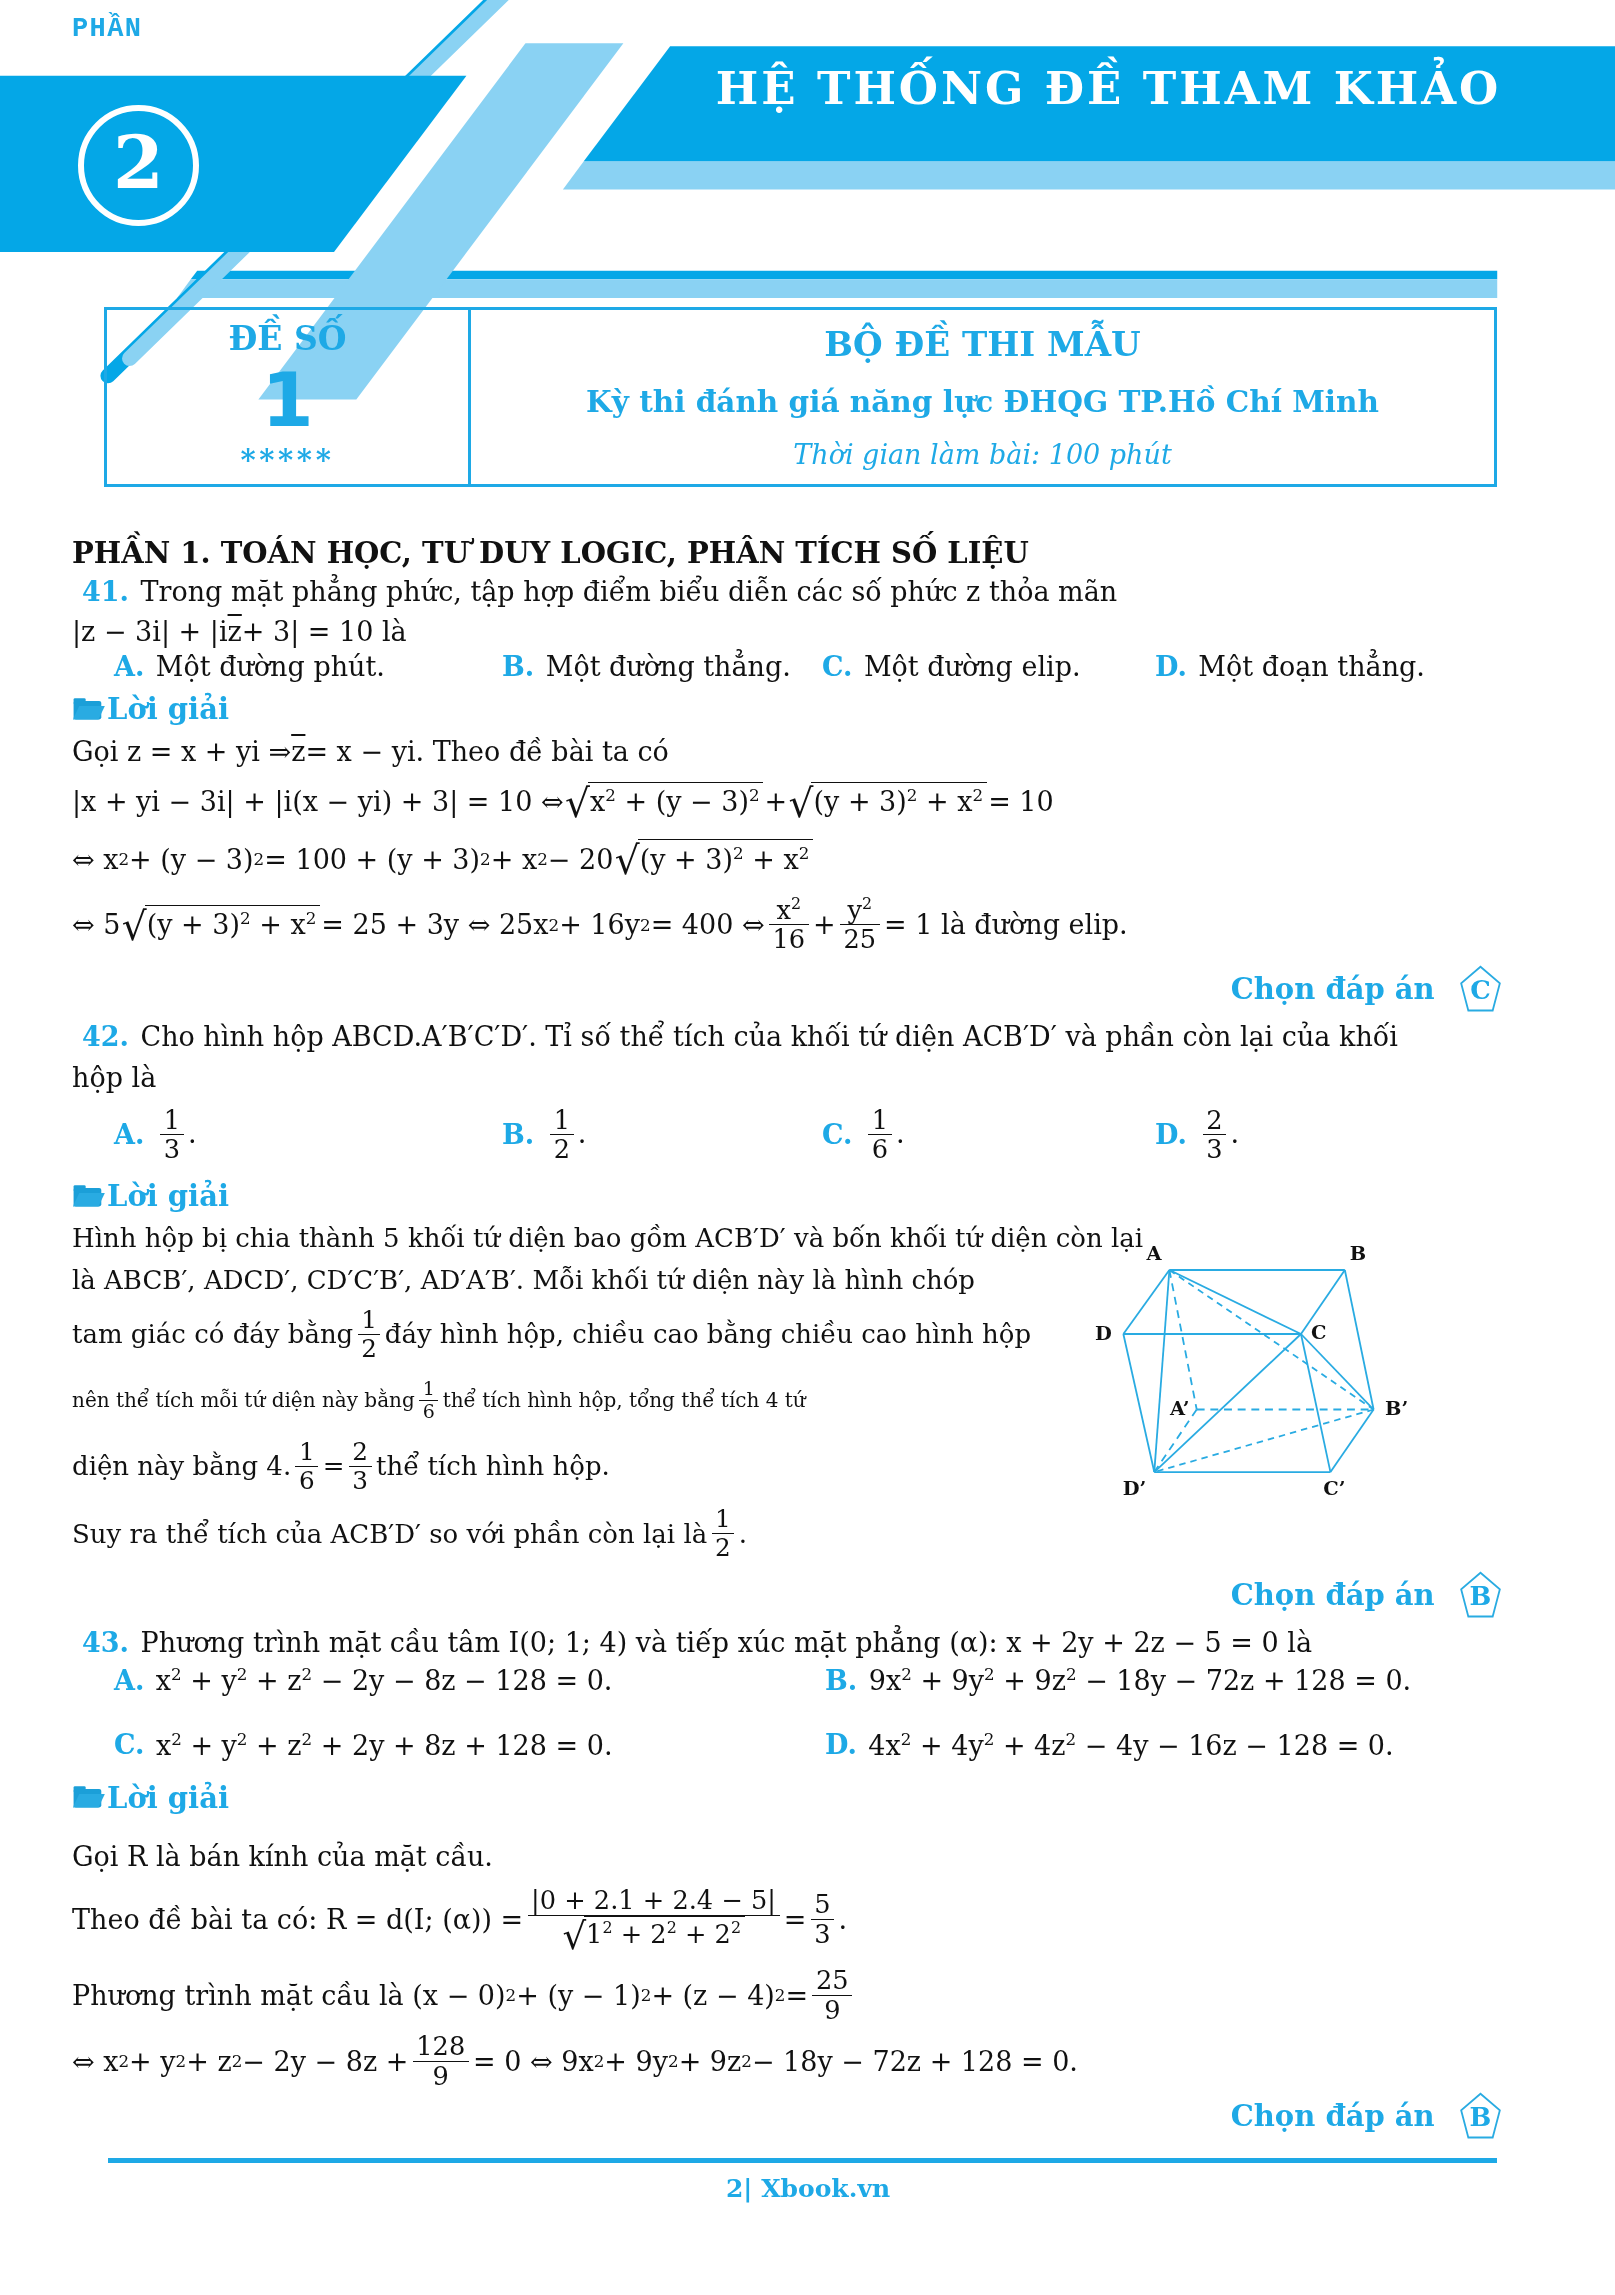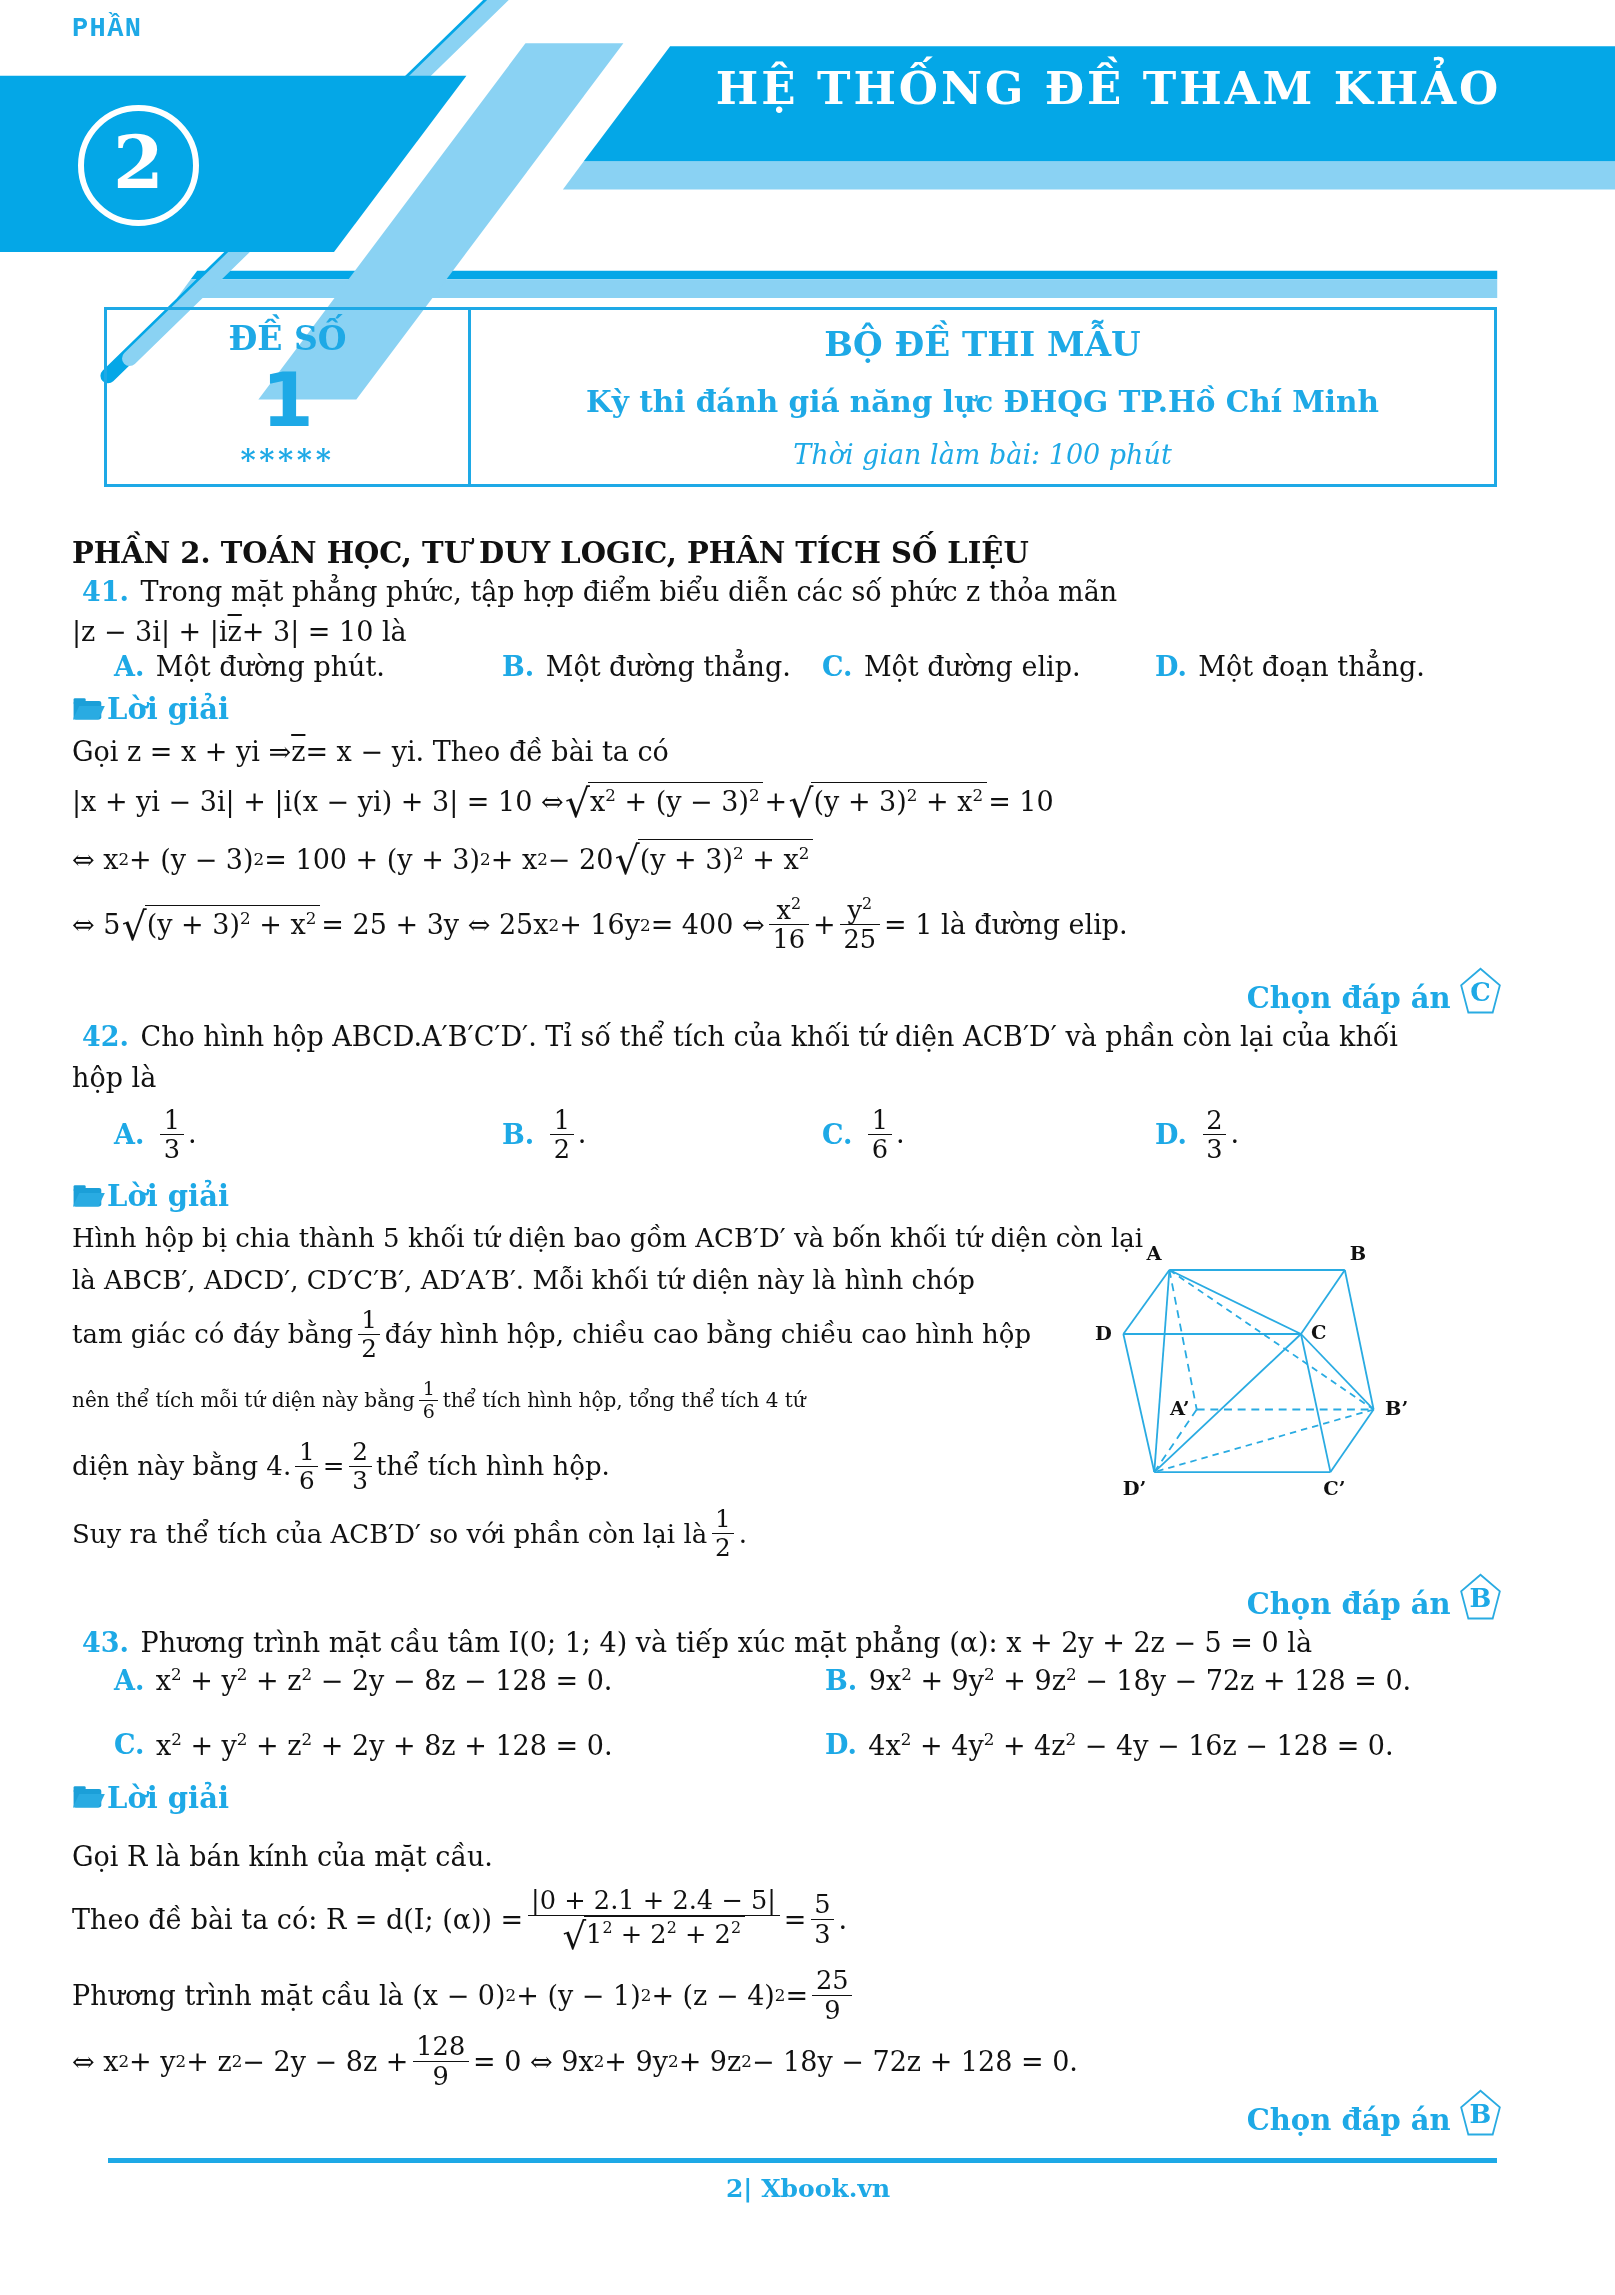--- a/index.html
+++ b/index.html
@@ -30,21 +30,21 @@
   .exam-box .cell-right .r3,.exam-box .cell-right .r4{font-size:27px;font-style:italic;}
   
   .content{position:absolute;left:72px;top:534px;width:1434px;z-index:2;font-size:27px;}
   .line{display:flex;align-items:center;white-space:nowrap;}
   .sec-heading{font-size:29px;font-weight:bold;height:37px;display:flex;align-items:center;}
   .qnum{color:#1ea9e6;font-weight:bold;margin:0 11.5px 0 10px;}
   .optrow{position:relative;}
   .opt{position:absolute;display:flex;align-items:center;white-space:nowrap;}
   .opt-label{color:#1ea9e6;font-weight:bold;margin-right:11.5px;}
   .solhead{display:flex;align-items:center;gap:2px;color:#1ea9e6;font-weight:bold;font-size:29px;}
-  .ansrow{display:flex;align-items:flex-end;justify-content:flex-end;gap:8px;color:#1ea9e6;
+  .ansrow{display:flex;align-items:center;justify-content:flex-end;gap:24px;color:#1ea9e6;
           font-weight:bold;font-size:29px;padding-right:4.3px;}
   .math sup,.line sup{font-size:.62em;}
   .ov{text-decoration:overline;}
   .fr{display:inline-flex;flex-direction:column;text-align:center;vertical-align:middle;
       margin:0 4.3px;font-size:.95em;line-height:1.12;}
   .fr .t{border-bottom:1.8px solid #111;padding:0 3.6px;display:block;}
   .fr .b{padding:0 3.6px;display:block;}
   .sq{display:inline-flex;align-items:stretch;white-space:nowrap;vertical-align:middle;margin:0 1.4px;}
   .sq .rx{font-size:1.45em;line-height:1;align-self:flex-end;transform:translateY(2.2px);}
   .sq .rd{border-top:1.8px solid #111;padding:2.2px 3.6px 0 2.2px;margin-left:-2.2px;align-self:flex-start;}
@@ -89,21 +89,21 @@
     </div>
     <div class="cell-right">
       <div class="r1">BỘ ĐỀ THI MẪU</div>
       <div class="r2">Kỳ thi đánh giá năng lực ĐHQG TP.Hồ Chí Minh</div>
       <div class="r3">Thời gian làm bài: 100 phút</div>
     </div>
   </div>
 
   <div class="content">
 
-    <div class="sec-heading">PHẦN 2. TOÁN HỌC, TƯ DUY LOGIC, PHÂN TÍCH SỐ LIỆU</div>
+    <div class="sec-heading">PHẦN 1. TOÁN HỌC, TƯ DUY LOGIC, PHÂN TÍCH SỐ LIỆU</div>
 
     <div class="line" style="height:40px">
       <span class="qnum">41.</span>
       <span>Trong mặt phẳng phức, tập hợp điểm biểu diễn các số phức z thỏa mãn</span>
     </div>
     <div class="line math" style="height:40px">|z − 3i| + |i<span class="ov">z</span> + 3| = 10 là</div>
     <div class="optrow" style="height:37px">
       <span class="opt" style="left:42px">
           <span class="opt-label">A.</span>
           <span>Một đường phút.</span>

